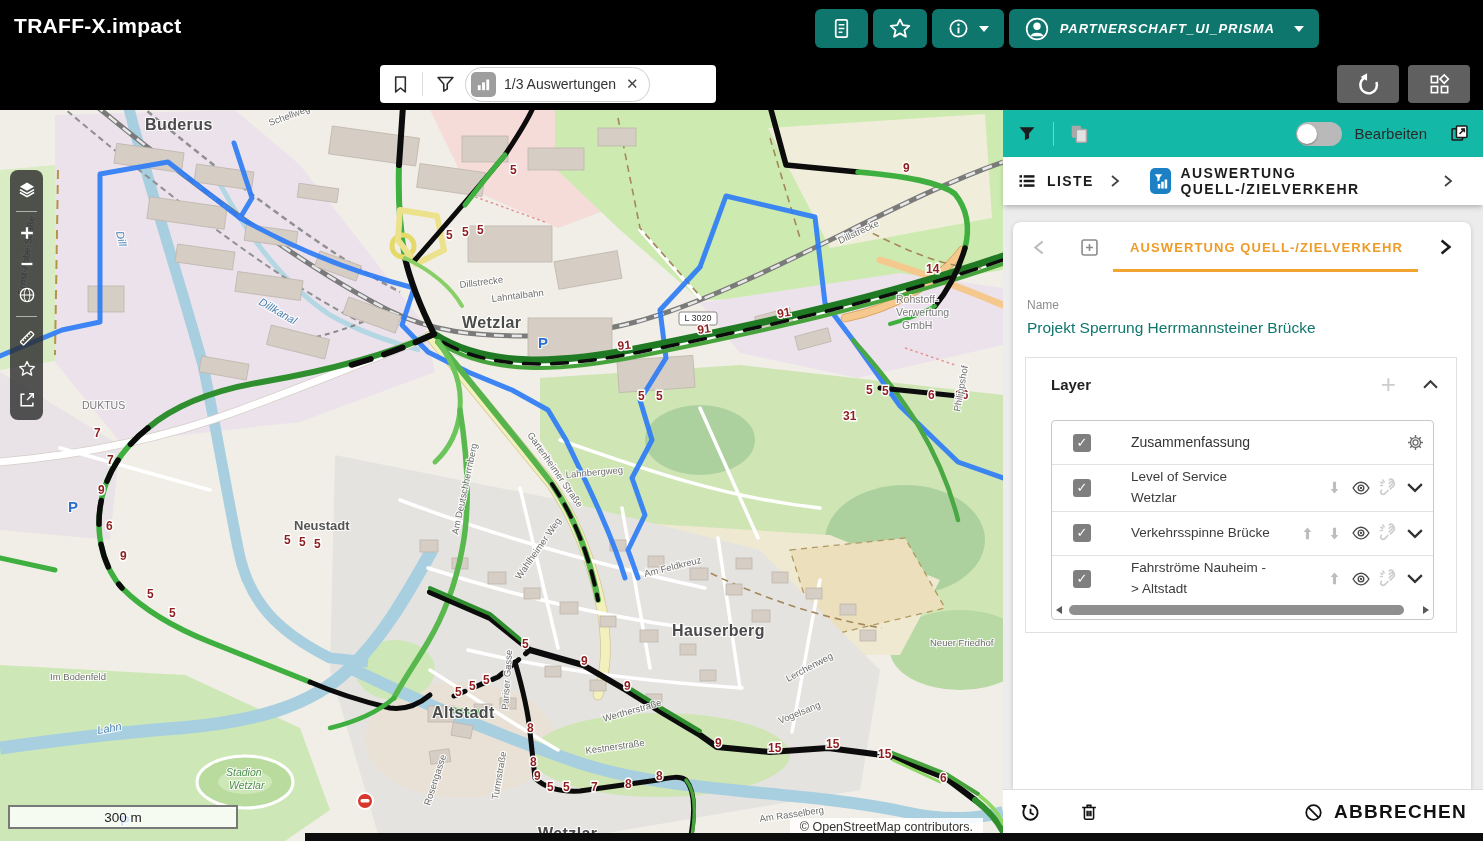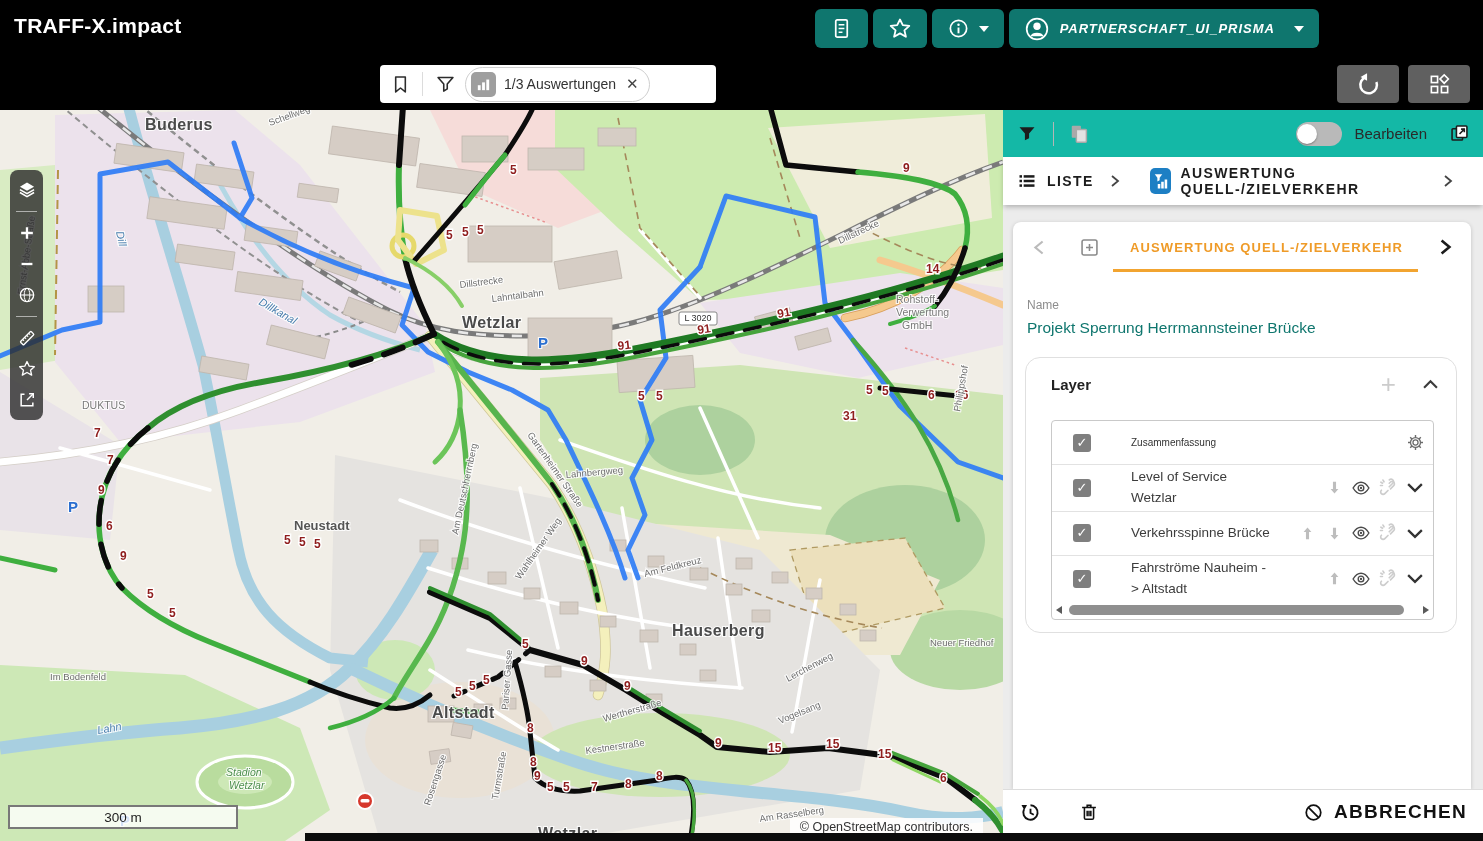--- a/index.html
+++ b/index.html
@@ -49,29 +49,29 @@
   #eval-bc-icon{width:26px;height:26px;border-radius:5px;background:#1d7fc4;display:flex;align-items:center;justify-content:center;margin-left:14px;}
   #panel-body{left:0;top:95px;width:100%;height:584px;}
   #card{left:10px;top:17px;width:458px;height:567px;background:#fff;border-radius:8px 8px 0 0;box-shadow:0 1px 4px rgba(0,0,0,.18);position:absolute;}
   #tabstrip{position:relative;height:50px;display:flex;align-items:center;padding:0 14px;}
   #tab-label{flex:1;text-align:center;font-size:13px;font-weight:700;letter-spacing:1.1px;color:#ef9b28;}
   #tab-underline{position:absolute;left:100px;top:47px;width:305px;height:3px;background:#f2a430;}
   #addbox{margin-left:28px;display:flex;cursor:pointer;}
   #name-block{padding:26px 14px 0 14px;}
   #name-label{font-size:12px;color:#8d8d8d;}
   #name-value{font-size:15.5px;color:#0f766e;margin-top:7px;}
-  #layer-sec{margin:20px 14px 0 12px;border:1px solid #e0e0e0;border-radius:15px;padding:14px 10px 12px 14px;}
+  #layer-sec{margin:20px 14px 0 12px;border:1px solid #e0e0e0;border-radius:0;padding:14px 10px 12px 14px;}
   #layer-head{display:flex;align-items:center;padding:0 4px 0 11px;}
   #layer-title{font-size:15px;font-weight:600;color:#222;flex:1;}
   #layer-plus{color:#cccccc;font-size:26px;font-weight:400;line-height:20px;margin-right:22px;cursor:pointer;}
   #layer-list{margin:24px 12px 0 11px;border:1px solid #c9c9c9;border-radius:4px;overflow:hidden;}
   .lrow{display:flex;align-items:center;min-height:44px;border-bottom:1px solid #e2e2e2;padding:2px 8px 2px 21px;box-sizing:border-box;}
   .lcheck{width:18px;height:18px;border-radius:3px;background:#7f7f7f;color:#fff;font-size:13px;line-height:18px;text-align:center;flex:none;cursor:pointer;}
   .llabel{width:140px;margin-left:40px;font-size:13.5px;color:#3c3c3c;line-height:1.55;}
-  .lrow.first .llabel{font-weight:500;font-size:10px;color:#333;width:200px;}
+  .lrow.first .llabel{font-weight:500;font-size:14px;color:#333;width:200px;}
   .licons{flex:1;display:flex;align-items:center;justify-content:flex-end;gap:7px;}
   .iconb{width:20px;height:20px;display:flex;align-items:center;justify-content:center;cursor:pointer;}
   .hscroll{display:flex;align-items:center;height:17px;padding:0 4px;}
   .hs-arrow{width:0;height:0;border-top:4.5px solid transparent;border-bottom:4.5px solid transparent;cursor:pointer;}
   .hs-left{border-right:6px solid #5a5a5a;}
   .hs-right{border-left:6px solid #5a5a5a;}
   .hs-track{flex:1;height:10px;margin:0 5px;position:relative;}
   .hs-thumb{position:absolute;left:2px;top:0;width:335px;height:10px;border-radius:6px;background:#8f8f8f;cursor:grab;}
   #panel-footer{left:0;top:679px;width:100%;height:45px;background:#fff;border-top:1px solid #ddd;display:flex;align-items:center;padding:0 16px;box-sizing:border-box;}
   #cancel-btn{margin-left:auto;display:flex;align-items:center;gap:10px;cursor:pointer;}

